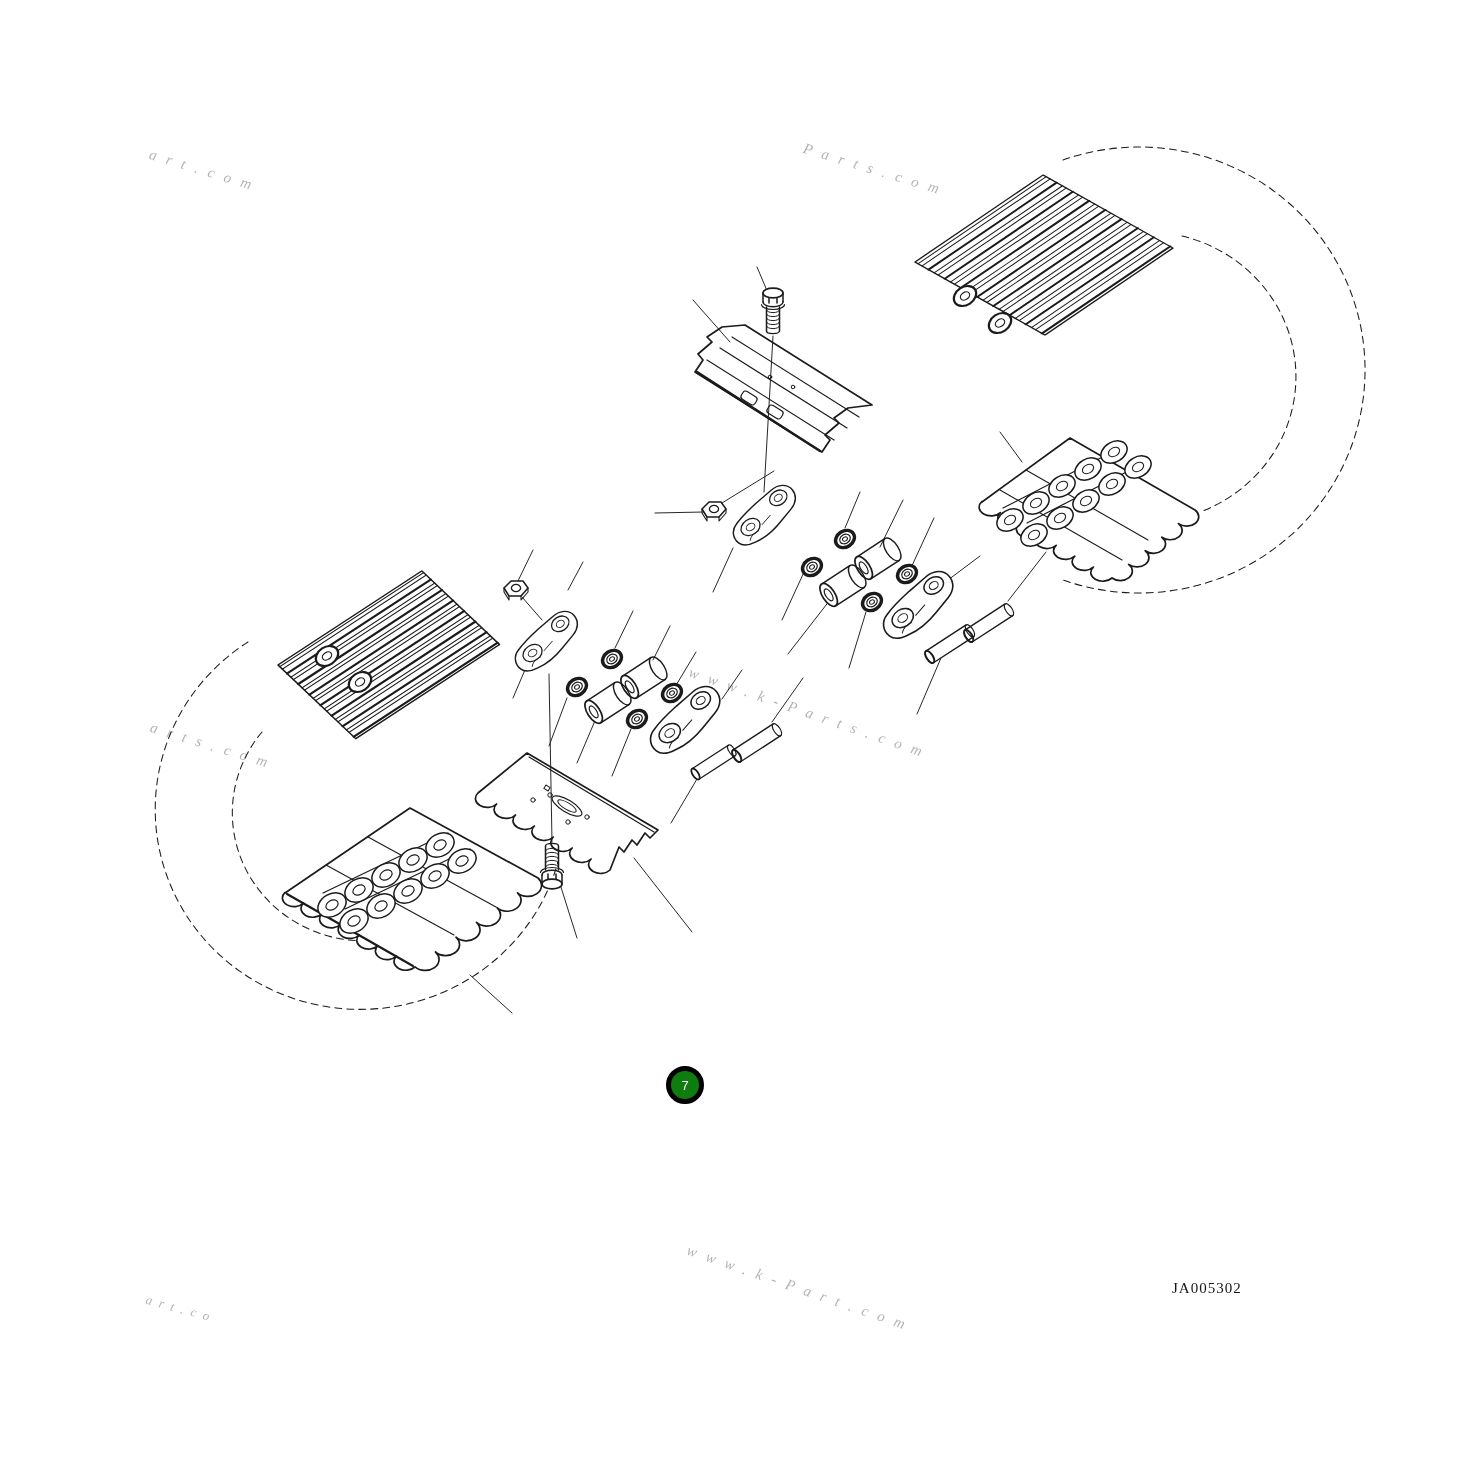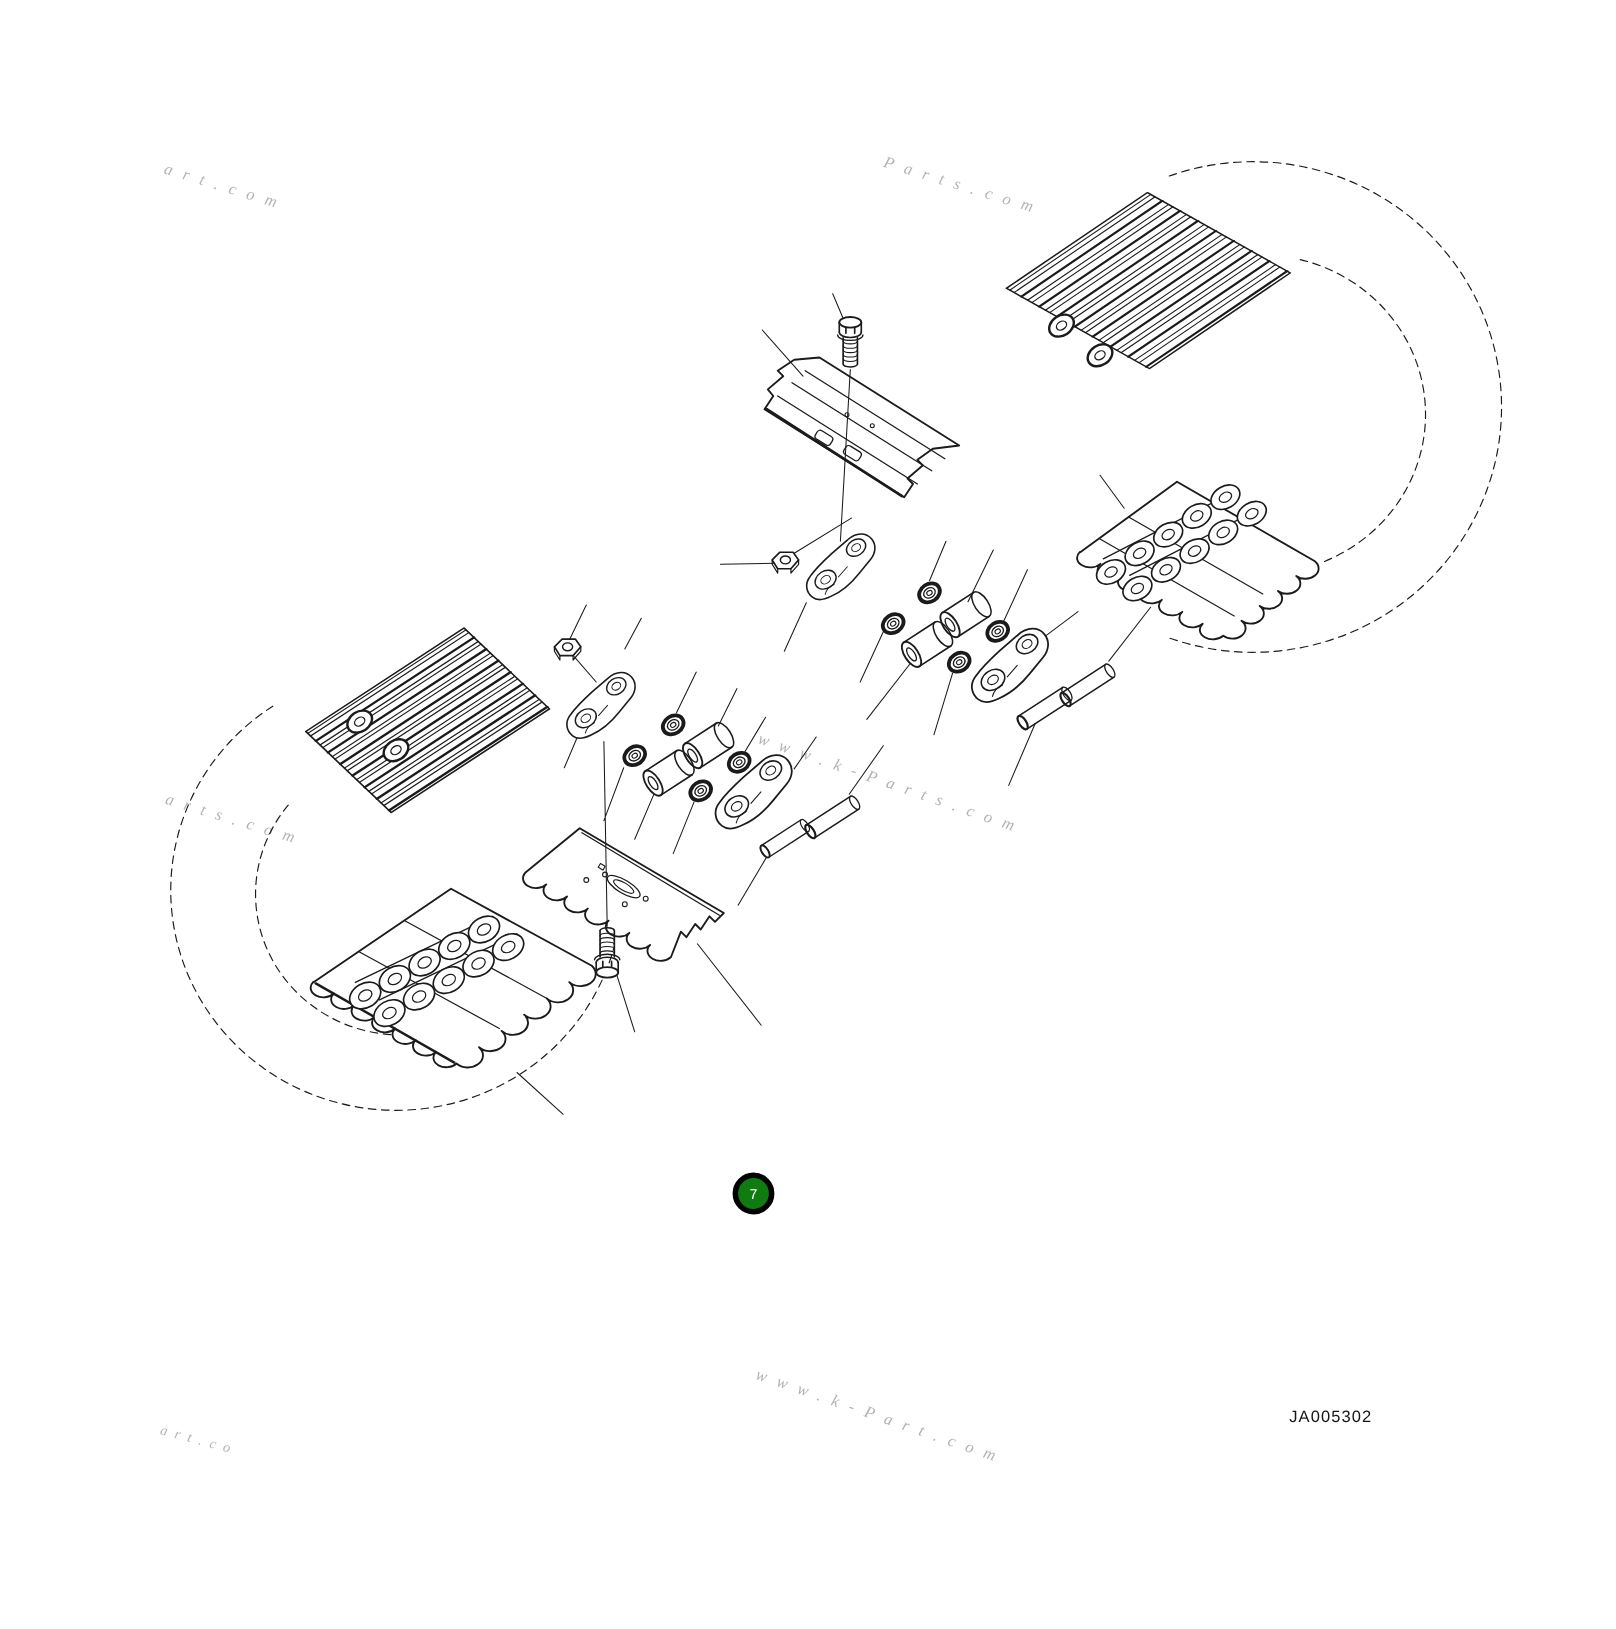--- a/index.html
+++ b/index.html
@@ -19,21 +19,21 @@
   .wm2{left:806px;top:140px;transform:rotate(17deg);}
   .wm3{left:692px;top:664px;transform:rotate(19deg);}
   .wm4{left:153px;top:719px;transform:rotate(17deg);}
   .wm5{left:690px;top:1242px;transform:rotate(19deg);}
   .wm6{left:148px;top:1292px;transform:rotate(15deg);font-size:13px;letter-spacing:7px;}
   
   .callout{position:absolute;left:666px;top:1066px;width:28px;height:28px;border-radius:50%;
            background:#0f7c0f;border:5px solid #000;color:#fff;display:flex;align-items:center;
            justify-content:center;font:13px "Liberation Sans",sans-serif;cursor:pointer;}
   
-  .figcode{position:absolute;left:1172px;top:1280px;font-family:Liberation Sans, sans-serif;
+  .figcode{position:absolute;left:1172px;top:1280px;font-family:Liberation Serif, serif;
            font-size:15px;letter-spacing:1px;color:#161616;}
 </style>
 </head>
 <body>
 
 <div class="stage">
 
   <div class="wm wm1">art.com</div>
   <div class="wm wm2">Parts.com</div>
   <div class="wm wm3">www.k-Parts.com</div>

